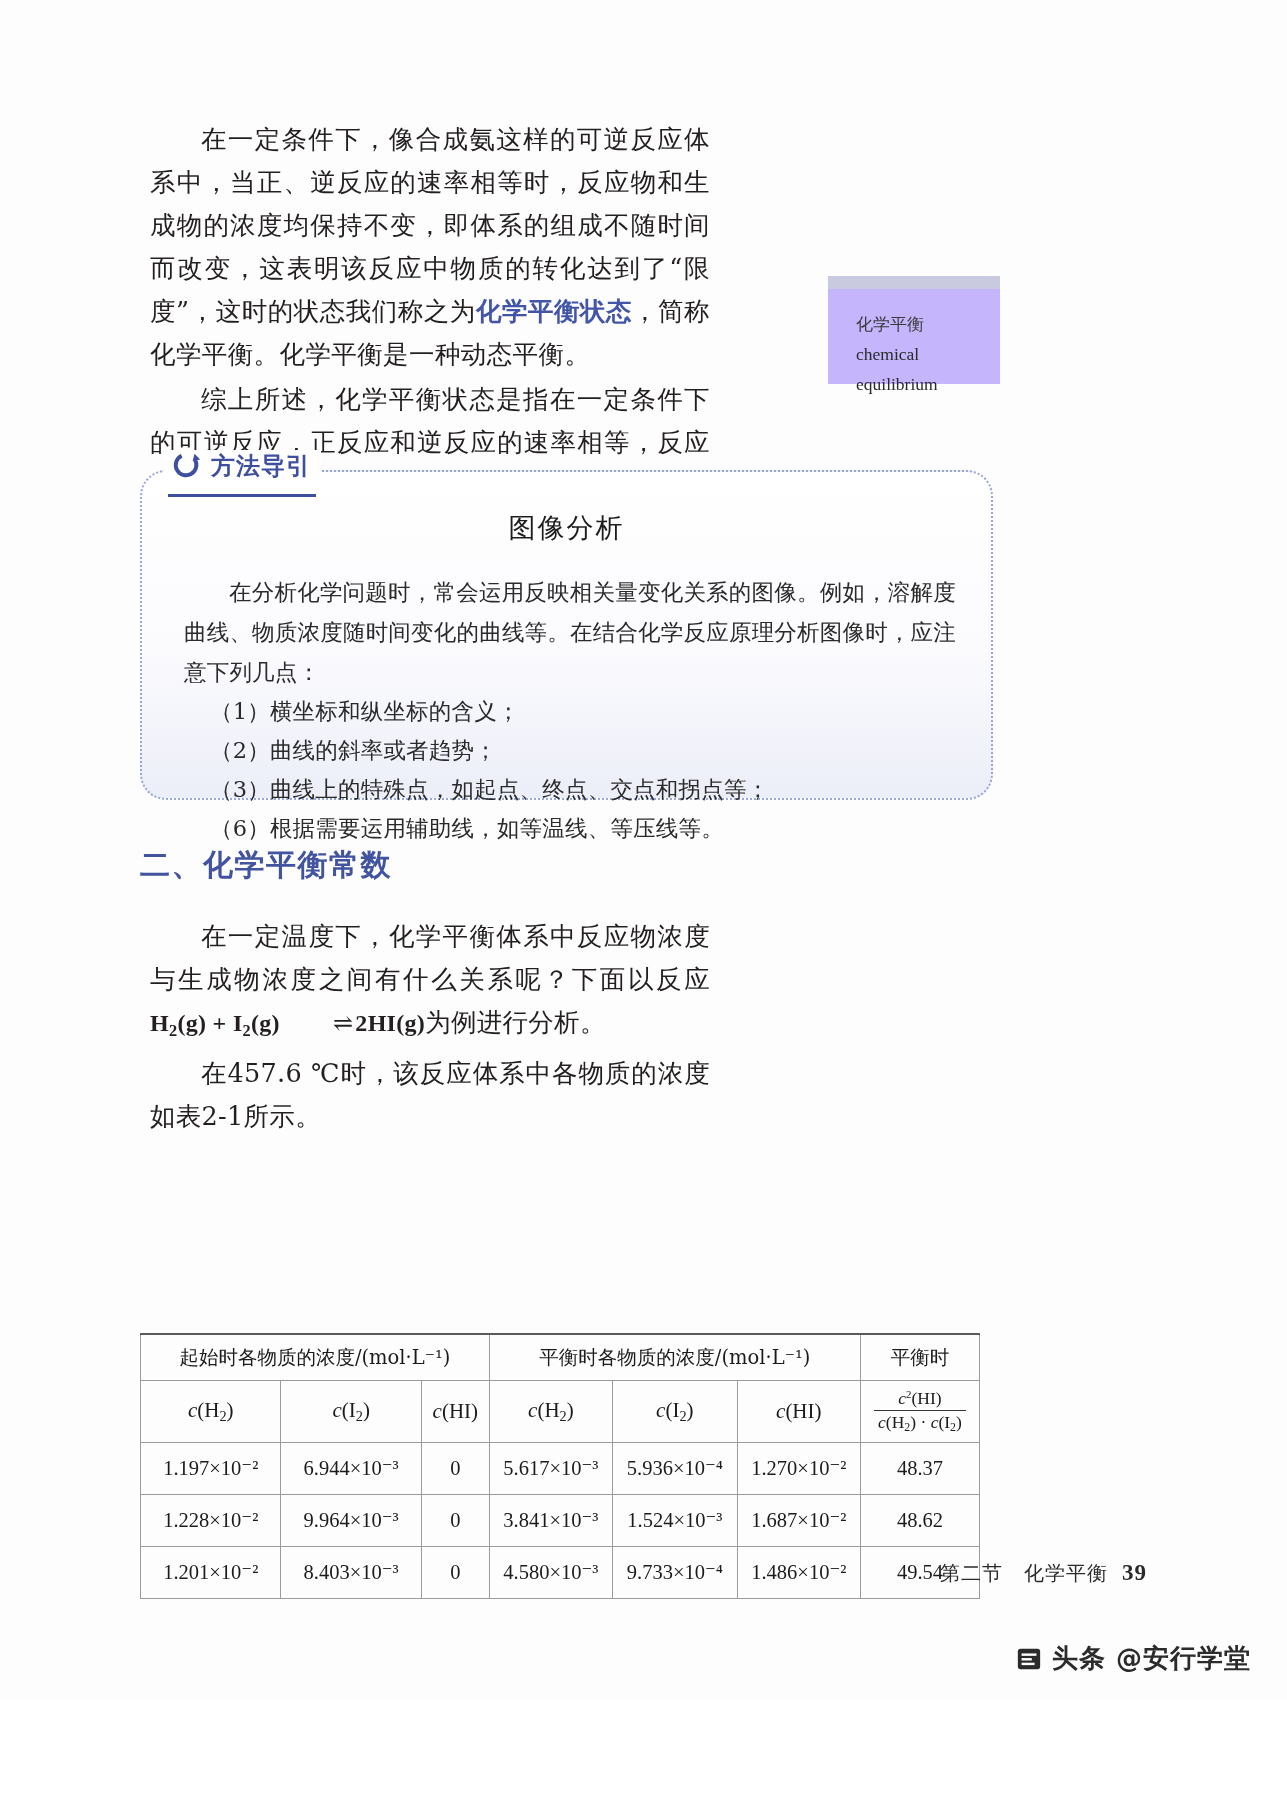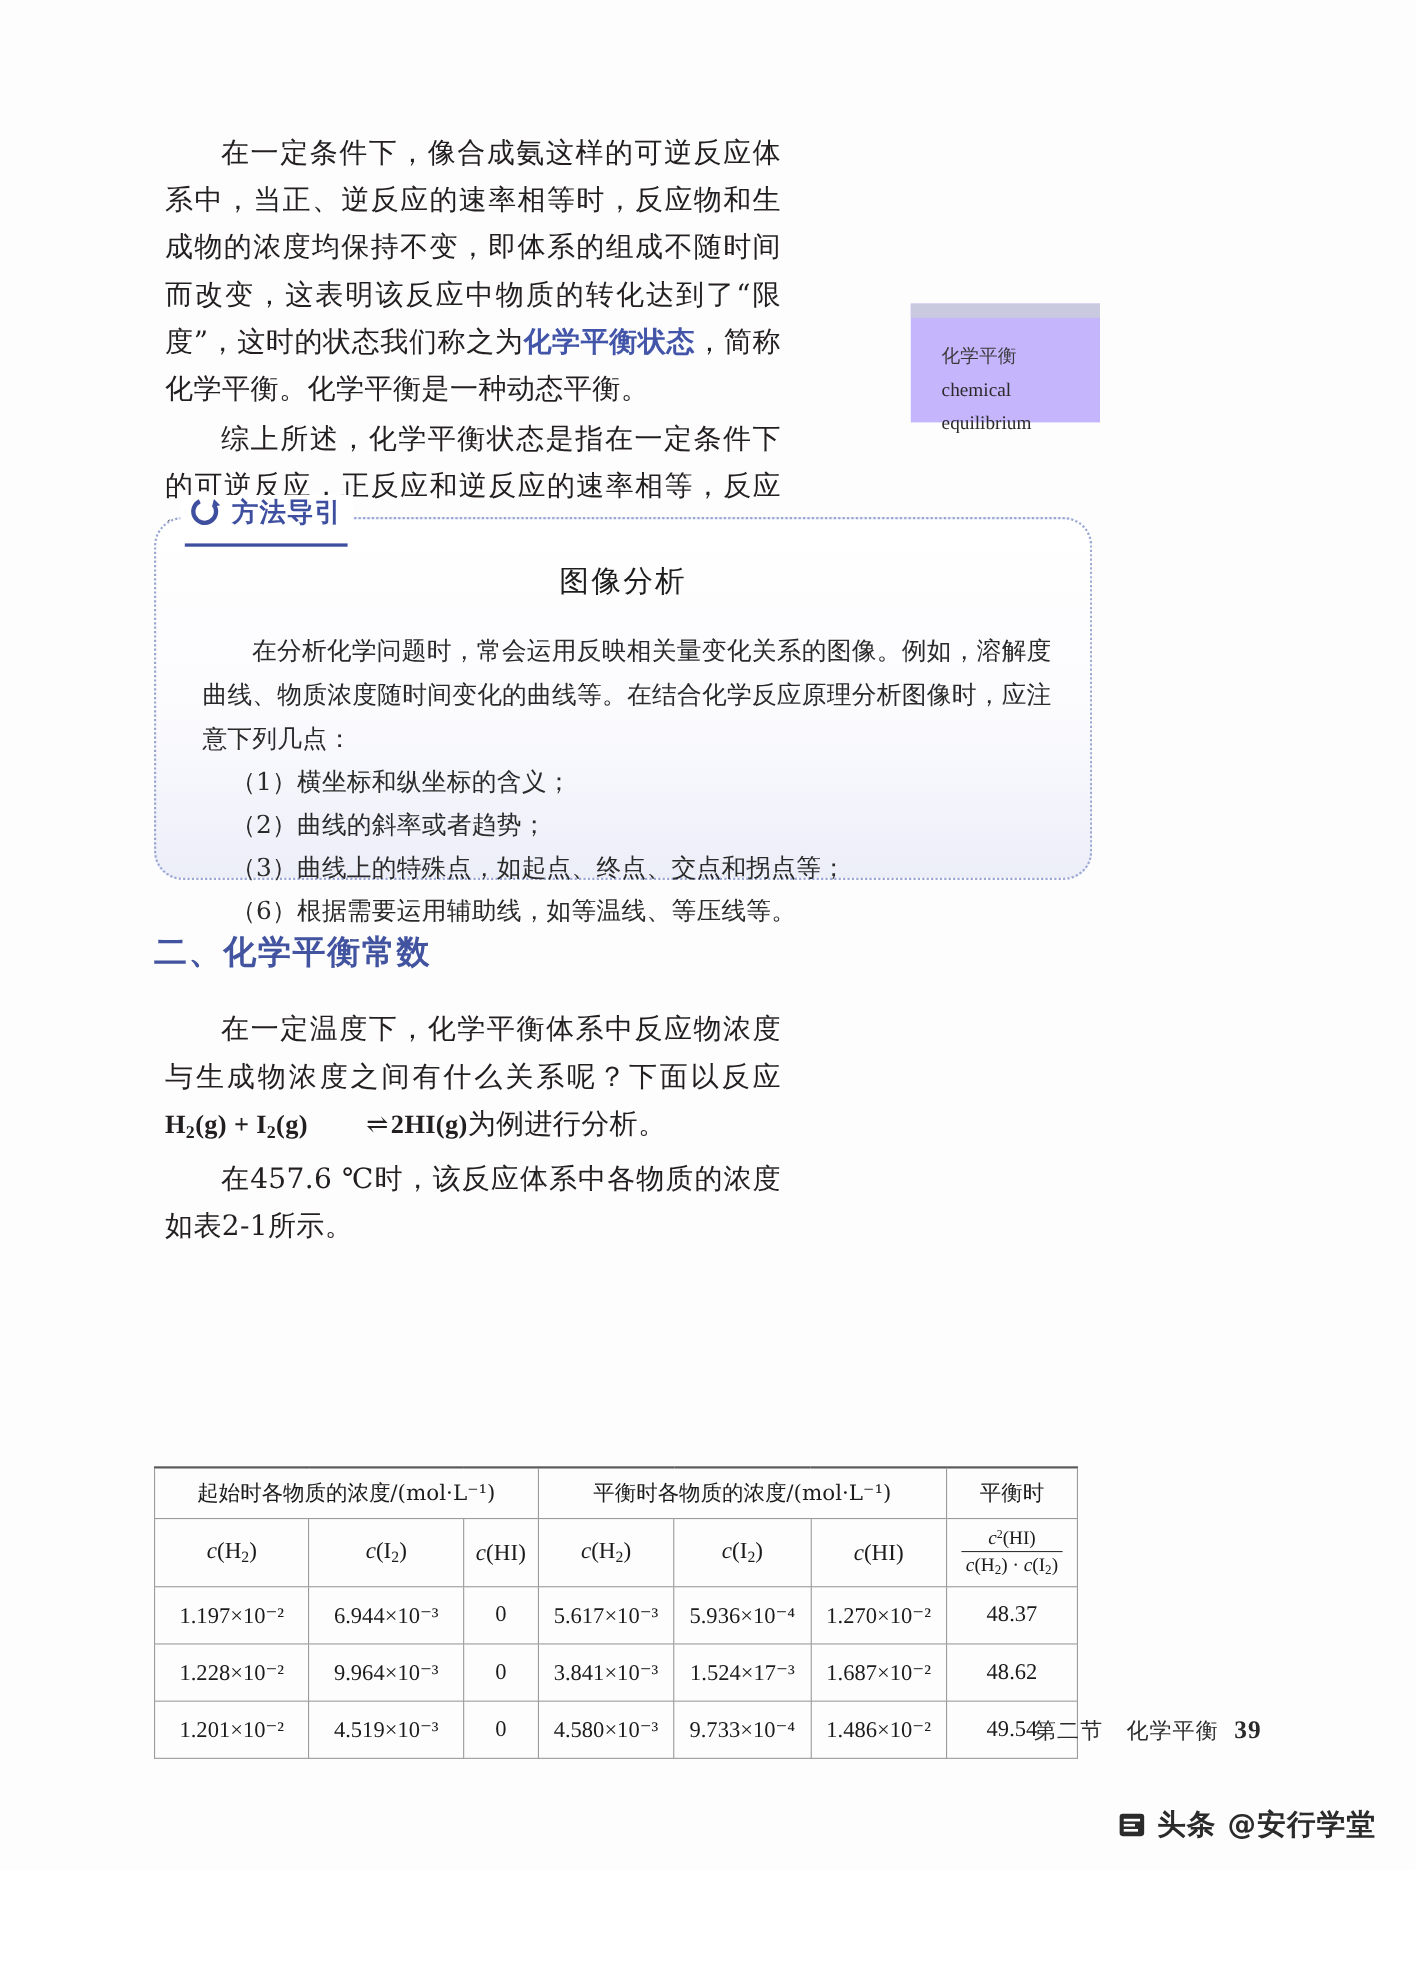--- a/index.html
+++ b/index.html
@@ -346,27 +346,27 @@
         <td>5.617×10⁻³</td>
         <td>5.936×10⁻⁴</td>
         <td>1.270×10⁻²</td>
         <td>48.37</td>
       </tr>
       <tr class="data-row">
         <td>1.228×10⁻²</td>
         <td>9.964×10⁻³</td>
         <td>0</td>
         <td>3.841×10⁻³</td>
-        <td>1.524×17⁻³</td>
+        <td>1.524×10⁻³</td>
         <td>1.687×10⁻²</td>
         <td>48.62</td>
       </tr>
       <tr class="data-row">
         <td>1.201×10⁻²</td>
-        <td>4.519×10⁻³</td>
+        <td>8.403×10⁻³</td>
         <td>0</td>
         <td>4.580×10⁻³</td>
         <td>9.733×10⁻⁴</td>
         <td>1.486×10⁻²</td>
         <td>49.54</td>
       </tr>
     </tbody>
   </table>
 
   <div class="footer">

